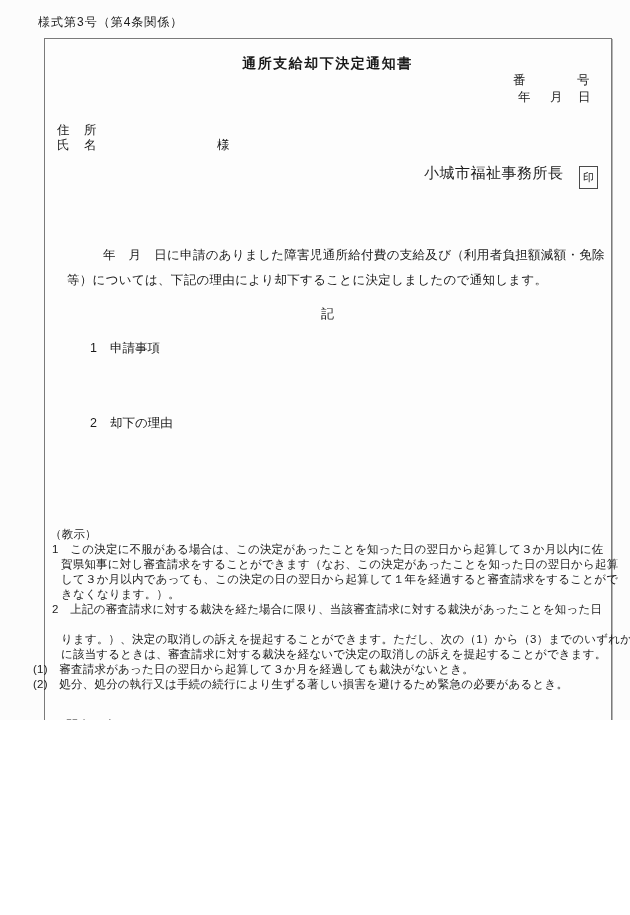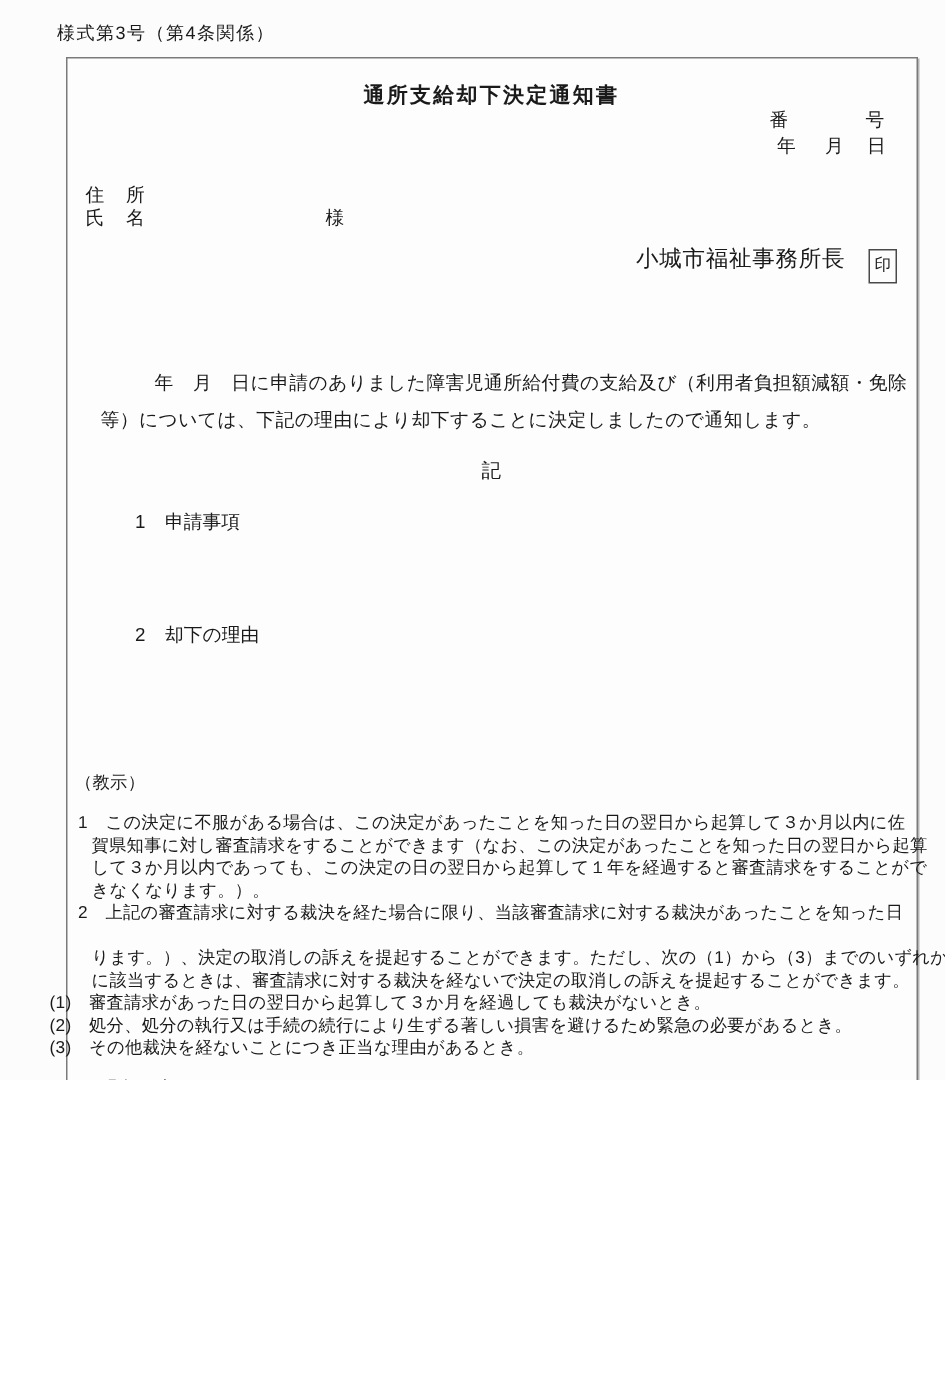--- a/index.html
+++ b/index.html
@@ -64,29 +64,28 @@
 
   <div class="abs ki">記</div>
 
   <div class="abs rec-item" style="left:90px;top:342px;">
     <span class="num">1</span><span>申請事項</span>
   </div>
   <div class="abs rec-item" style="left:90px;top:417px;">
     <span class="num">2</span><span>却下の理由</span>
   </div>
 
-  <div class="abs notice n-head" style="top:517px;">（教示）</div>
+  <div class="abs notice n-head" style="top:529px;">（教示）</div>
   <div class="abs notice n-num" style="top:544px;">1　この決定に不服がある場合は、この決定があったことを知った日の翌日から起算して３か月以内に佐</div>
   <div class="abs notice n-cont" style="top:559px;">賀県知事に対し審査請求をすることができます（なお、この決定があったことを知った日の翌日から起算</div>
   <div class="abs notice n-cont" style="top:574px;">して３か月以内であっても、この決定の日の翌日から起算して１年を経過すると審査請求をすることがで</div>
   <div class="abs notice n-cont" style="top:589px;">きなくなります。）。</div>
   <div class="abs notice n-num" style="top:604px;">2　上記の審査請求に対する裁決を経た場合に限り、当該審査請求に対する裁決があったことを知った日</div>
   <div class="abs notice n-cont" style="top:634px;">ります。）、決定の取消しの訴えを提起することができます。ただし、次の（1）から（3）までのいずれか</div>
   <div class="abs notice n-cont" style="top:649px;">に該当するときは、審査請求に対する裁決を経ないで決定の取消しの訴えを提起することができます。</div>
   <div class="abs notice n-sub" style="top:664px;">(1)　審査請求があった日の翌日から起算して３か月を経過しても裁決がないとき。</div>
   <div class="abs notice n-sub" style="top:679px;">(2)　処分、処分の執行又は手続の続行により生ずる著しい損害を避けるため緊急の必要があるとき。</div>
-  <div class="abs notice n-sub" style="top:694px;">(3)　その他裁決を経ないことにつき正当な理由があるとき。</div>
 
   <div class="abs contact" style="left:66px;top:719px;">問合せ先</div>
   <div class="abs contact" style="left:160px;top:737px;">住　　所</div>
   <div class="abs contact" style="left:144px;top:752px;margin-left:18px;">電話番号</div>
 
 </div>
 
 </body></html>

